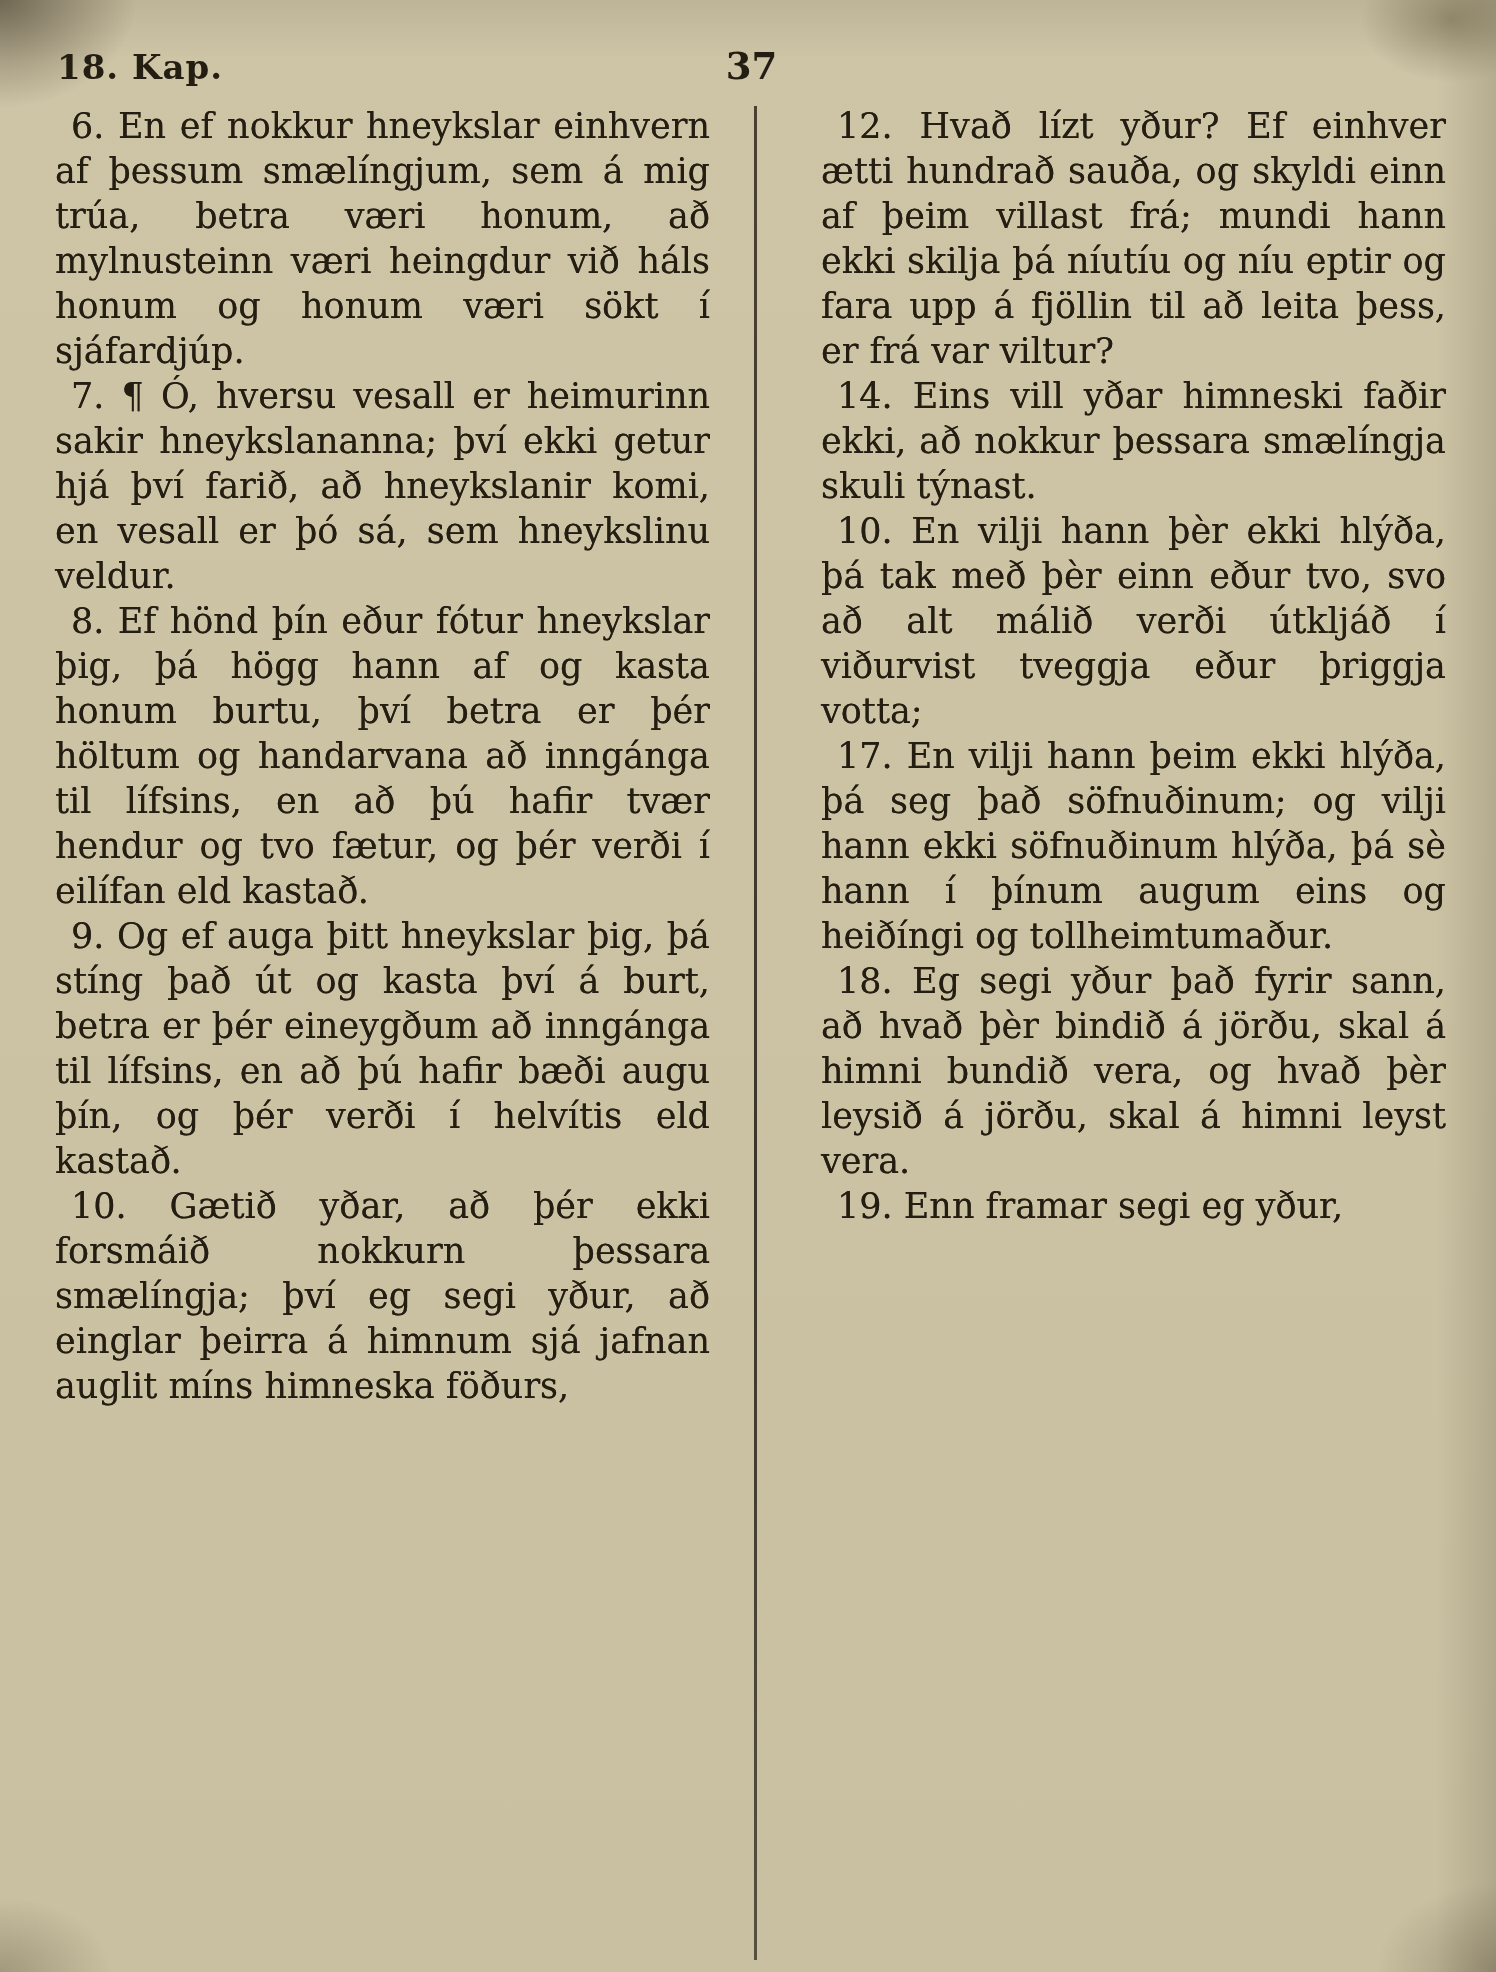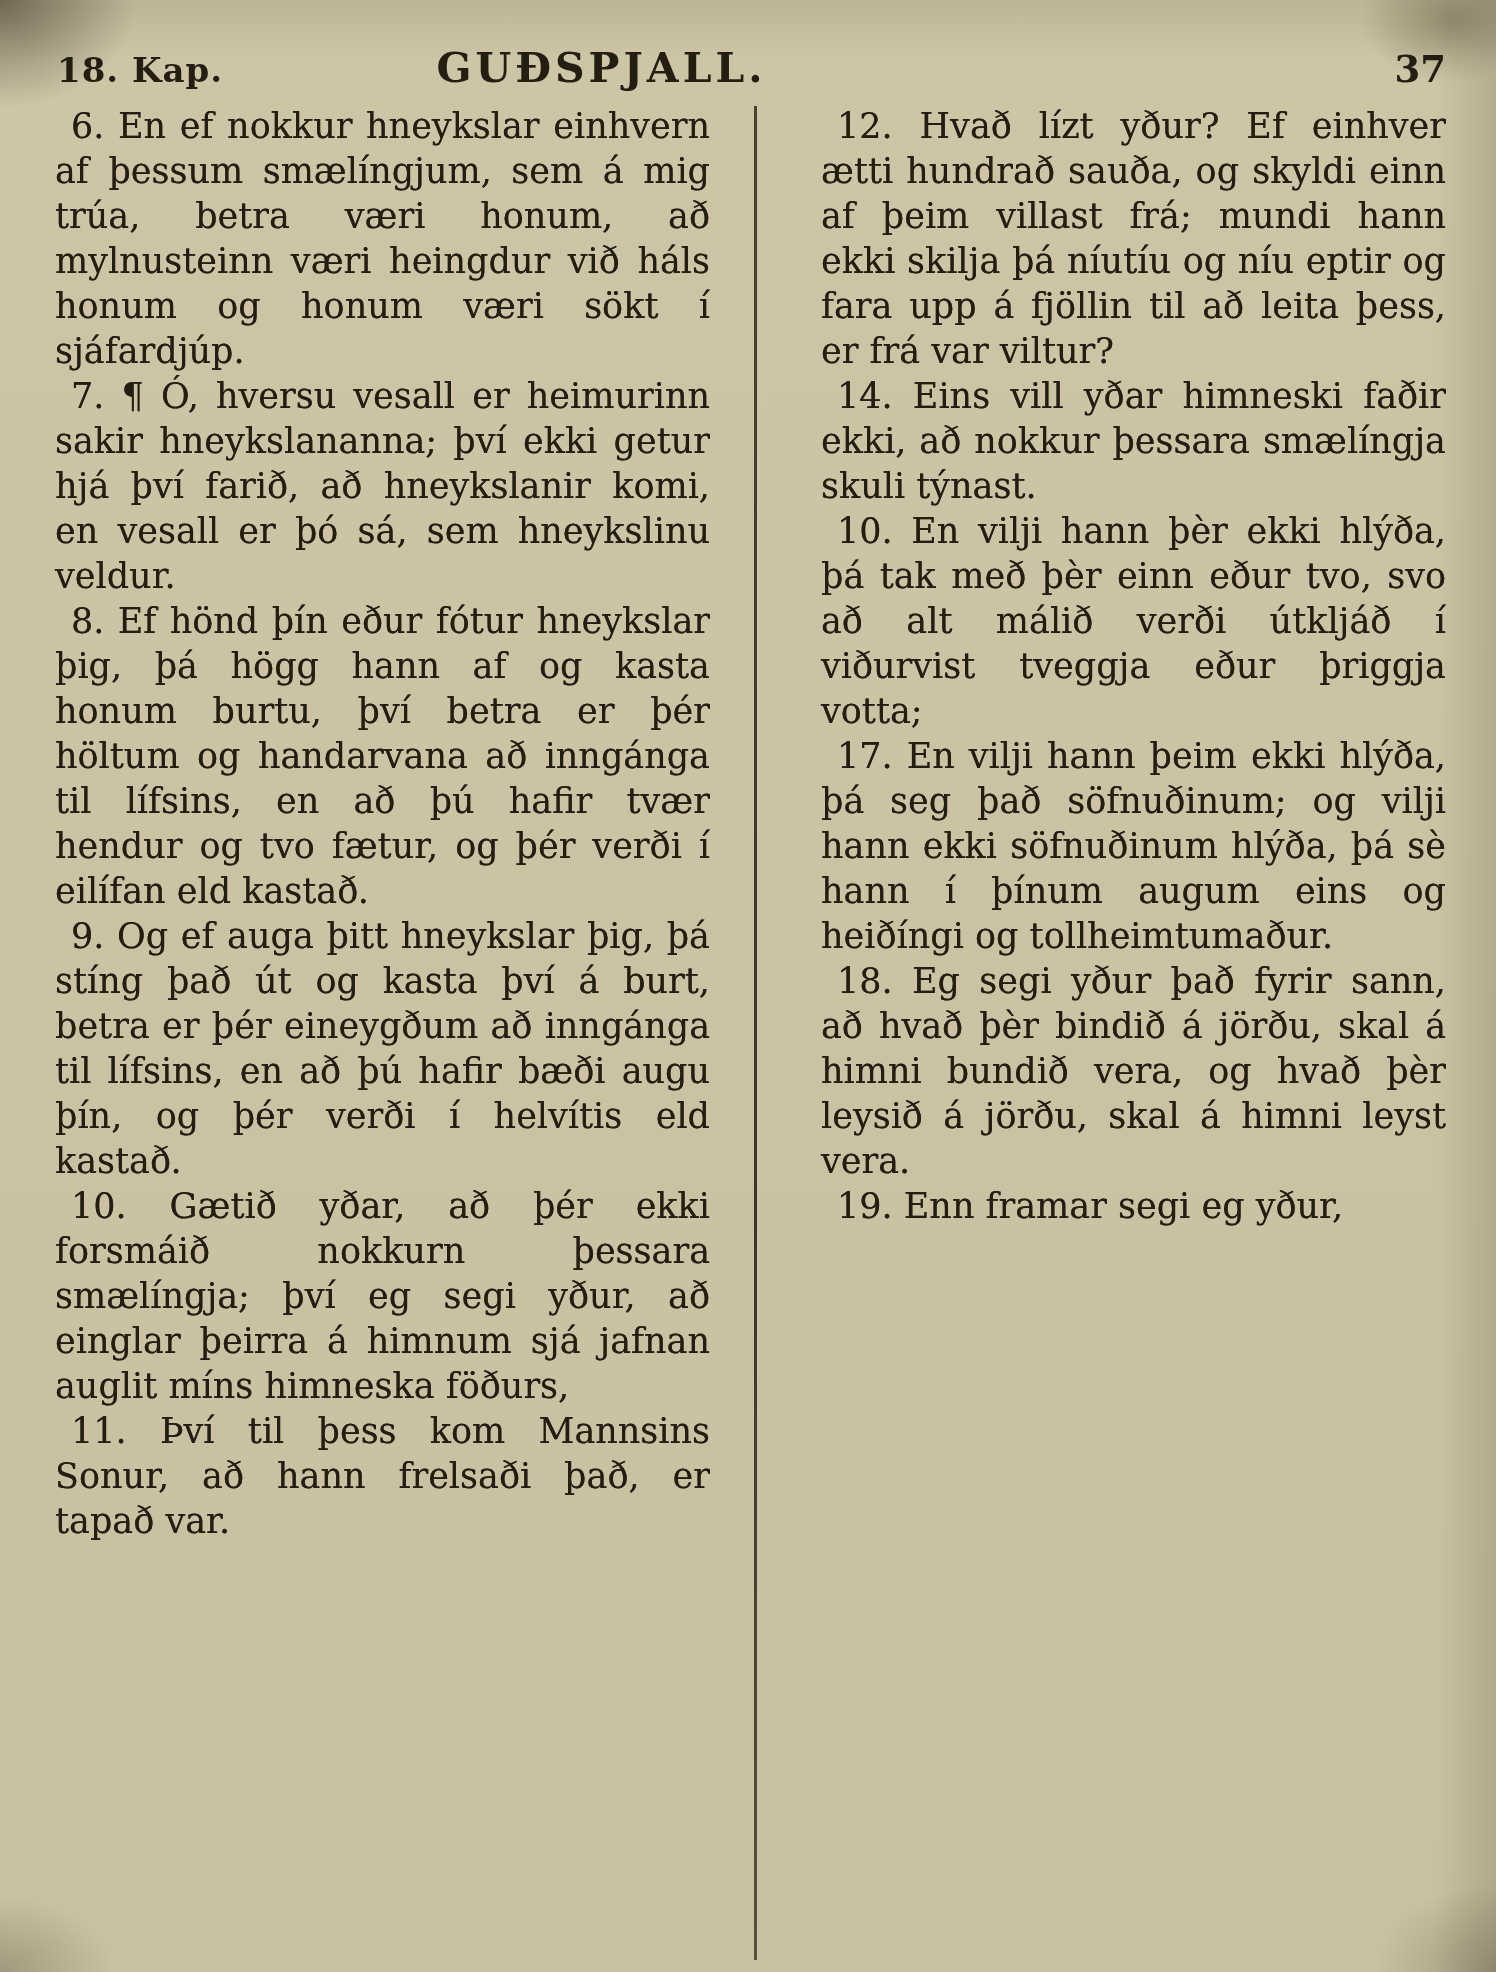--- a/index.html
+++ b/index.html
@@ -74,33 +74,31 @@
   }
   .vnum{white-space:nowrap;}
 </style>
 </head>
 <body>
 
 <div class="page">
 
   <header class="page-header">
     <span class="chapter">18. Kap.</span>
-    <span class="title">GUÐSPJALL.</span>
     <span class="pagenum">37</span>
   </header>
 
   <main class="columns">
 
     <section class="col col-left">
       <p class="verse"><span class="vnum">6.</span> <span>En ef nokkur hneykslar einhvern af þessum smælíngjum, sem á mig trúa, betra væri honum, að mylnusteinn væri heingdur við háls honum og honum væri sökt í sjáfardjúp.</span></p>
       <p class="verse"><span class="vnum">7.</span> <span>¶ Ó, hversu vesall er heimurinn sakir hneykslananna; því ekki getur hjá því farið, að hneykslanir komi, en vesall er þó sá, sem hneykslinu veldur.</span></p>
       <p class="verse"><span class="vnum">8.</span> <span>Ef hönd þín eður fótur hneykslar þig, þá högg hann af og kasta honum burtu, því betra er þér höltum og handarvana að inngánga til lífsins, en að þú hafir tvær hendur og tvo fætur, og þér verði í eilífan eld kastað.</span></p>
       <p class="verse"><span class="vnum">9.</span> <span>Og ef auga þitt hneykslar þig, þá stíng það út og kasta því á burt, betra er þér eineygðum að inngánga til lífsins, en að þú hafir bæði augu þín, og þér verði í helvítis eld kastað.</span></p>
       <p class="verse"><span class="vnum">10.</span> <span>Gætið yðar, að þér ekki forsmáið nokkurn þessara smælíngja; því eg segi yður, að einglar þeirra á himnum sjá jafnan auglit míns himneska föðurs,</span></p>
-      <p class="verse"><span class="vnum">11.</span> <span>Því til þess kom Mannsins Sonur, að hann frelsaði það, er tapað var.</span></p>
     </section>
 
     <div class="divider"></div>
 
     <section class="col col-right">
       <p class="verse"><span class="vnum">12.</span> <span>Hvað lízt yður? Ef einhver ætti hundrað sauða, og skyldi einn af þeim villast frá; mundi hann ekki skilja þá níutíu og níu eptir og fara upp á fjöllin til að leita þess, er frá var viltur?</span></p>
       <p class="verse"><span class="vnum">14.</span> <span>Eins vill yðar himneski faðir ekki, að nokkur þessara smælíngja skuli týnast.</span></p>
       <p class="verse"><span class="vnum">10.</span> <span>En vilji hann þèr ekki hlýða, þá tak með þèr einn eður tvo, svo að alt málið verði útkljáð í viðurvist tveggja eður þriggja votta;</span></p>
       <p class="verse"><span class="vnum">17.</span> <span>En vilji hann þeim ekki hlýða, þá seg það söfnuðinum; og vilji hann ekki söfnuðinum hlýða, þá sè hann í þínum augum eins og heiðíngi og tollheimtumaður.</span></p>
       <p class="verse"><span class="vnum">18.</span> <span>Eg segi yður það fyrir sann, að hvað þèr bindið á jörðu, skal á himni bundið vera, og hvað þèr leysið á jörðu, skal á himni leyst vera.</span></p>

